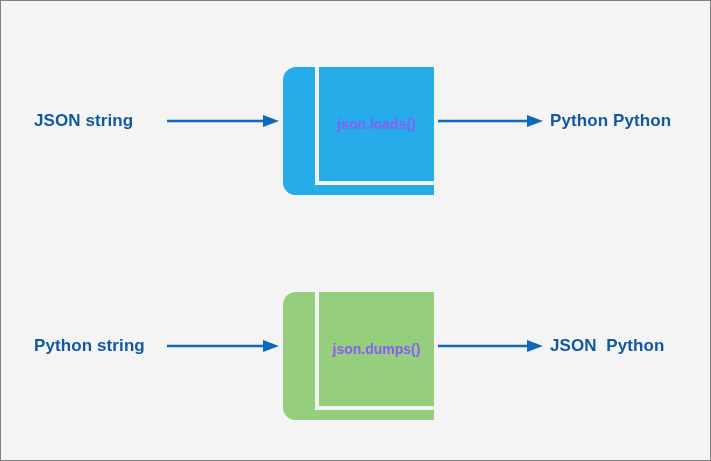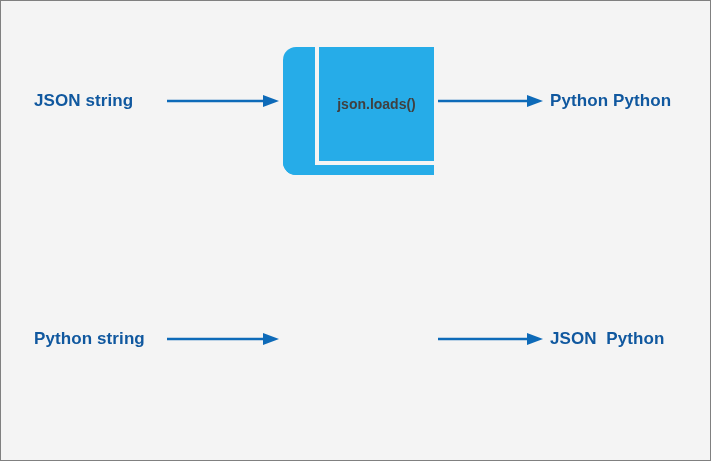--- a/index.html
+++ b/index.html
@@ -22,22 +22,22 @@
     overflow: hidden;
   }
 
   
   .flow-row {
     position: absolute;
     left: 0;
     width: 711px;
     height: 130px;
   }
-  .flow-row.row-top    { top: 46px; }
-  .flow-row.row-bottom { top: 284px; }
+  .flow-row.row-top    { top: 66px; }
+  .flow-row.row-bottom { top: 291px; }
 
   
   .end-label {
     position: absolute;
     top: 54px;
     transform: translateY(-50%);
     font-size: 17px;
     font-weight: bold;
     color: #10589f;
     white-space: pre;
@@ -108,21 +108,21 @@
     position: absolute;
     left: 36px;
     top: 0;
     width: 115px;
     height: 114px;
     display: flex;
     align-items: center;
     justify-content: center;
     font-size: 14px;
     font-weight: bold;
-    color: #404040;
+    color: #8b5cf6;
     white-space: nowrap;
   }
 
   .book.book-blue  { --book-color: #26ace8; }
   .book.book-green { --book-color: #95ce7c; }
 </style>
 </head>
 <body>
 
 <div class="canvas">
@@ -160,20 +160,27 @@
 
     <div class="end-label left">Python string</div>
 
     <div class="arrow arrow-in">
       <svg width="112" height="14" viewBox="0 0 112 14">
         <line x1="0" y1="7" x2="98" y2="7" stroke="#0d6ab8" stroke-width="2.4"></line>
         <polygon points="96,1 112,7 96,13" fill="#0d6ab8"></polygon>
       </svg>
     </div>
 
+    <div class="book book-green">
+      <div class="spine"></div>
+      <div class="notch"></div>
+      <div class="page"></div>
+      <div class="base"></div>
+      <div class="book-label">json.dumps()</div>
+    </div>
 
     <div class="arrow arrow-out">
       <svg width="105" height="14" viewBox="0 0 105 14">
         <line x1="0" y1="7" x2="91" y2="7" stroke="#0d6ab8" stroke-width="2.4"></line>
         <polygon points="89,1 105,7 89,13" fill="#0d6ab8"></polygon>
       </svg>
     </div>
 
     <div class="end-label right">JSON  Python</div>
   </div>

